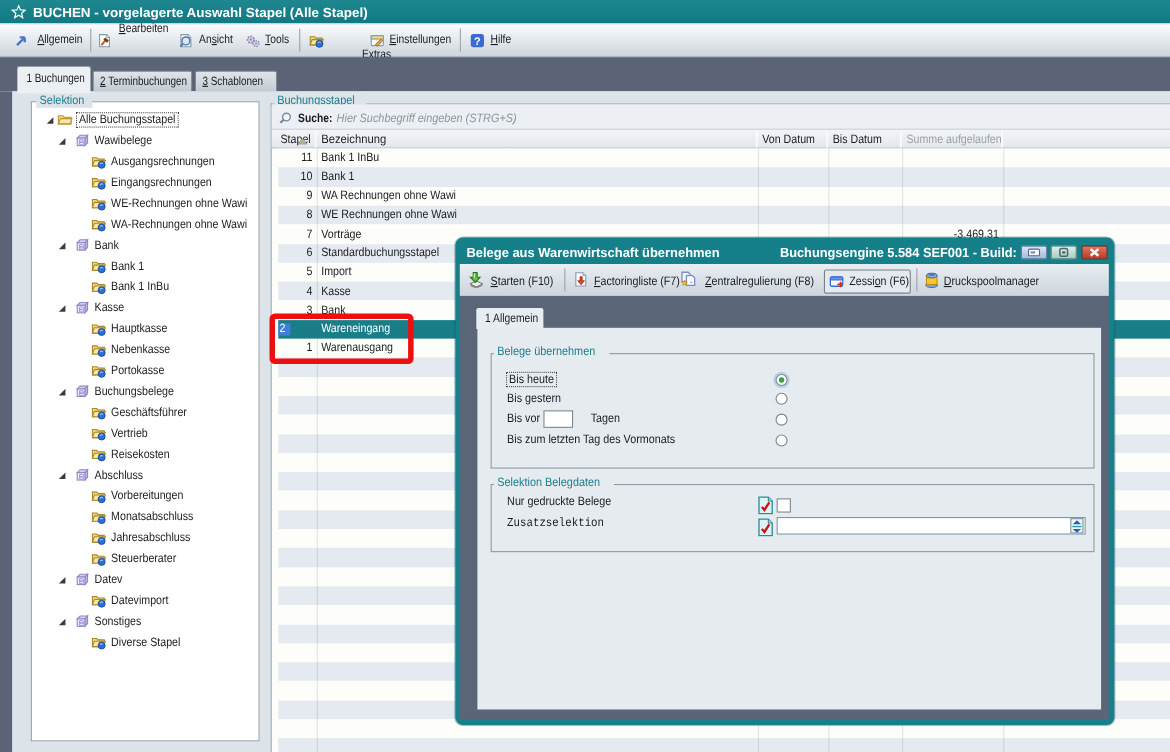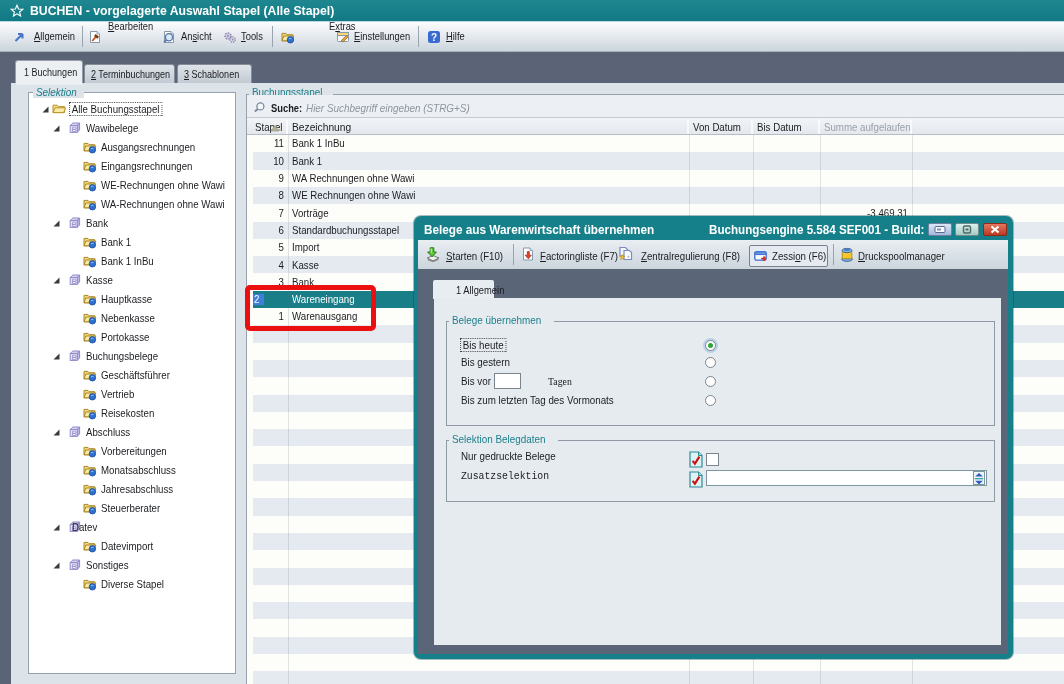--- a/index.html
+++ b/index.html
@@ -41,21 +41,21 @@
     <circle cx="9.7" cy="9.6" r="0.9" fill="#8d87ad"></circle>
   </svg>
 <div style="left:241px;top:29.5px;"><span style="display:inline-block;transform:scaleX(0.85);transform-origin:0 50%;"><span class="u">T</span>ools</span></div>
 <div style="left:272px;top:26px;width:1px;height:21px;background:#9aa4ae;"></div>
 <svg width="14" height="14" viewBox="0 0 14 14" style="left:281px;top:30px;">
     <path d="M1 3.4 L5 3.4 L6.1 4.7 L11.8 4.7 L11.8 10.8 L1 10.8 Z" fill="#f3d878" stroke="#a9882a" stroke-width="1"></path>
     <path d="M1 10.8 L2.8 6 L12.8 6 L11 10.8 Z" fill="#fae9a0" stroke="#a9882a" stroke-width="1"></path>
     <circle cx="9.4" cy="9.8" r="3.2" fill="#2f6fd0" stroke="#174a9e" stroke-width="0.8"></circle>
     <path d="M8 9 a2 2 0 0 1 2.6-.4" stroke="#9cc4f2" stroke-width="1" fill="none"></path>
   </svg>
-<div style="left:300px;top:20px;padding-left:29px;"><span style="display:inline-block;transform:scaleX(0.85);transform-origin:0 50%;">E<span class="u">x</span>tras</span></div>
+<div style="left:300px;top:44px;padding-left:29px;"><span style="display:inline-block;transform:scaleX(0.85);transform-origin:0 50%;">E<span class="u">x</span>tras</span></div>
 <svg width="14" height="14" viewBox="0 0 14 14" style="left:336px;top:30px;">
     <rect x="1.5" y="2.5" width="11" height="9" rx="1" fill="#f7f9fb" stroke="#8899aa" stroke-width="1"></rect>
     <rect x="1.5" y="2.5" width="11" height="3" fill="#f8d877" stroke="#8899aa" stroke-width="1"></rect>
     <path d="M5.2 10.6 L10.4 5.6 L11.9 7.1 L6.9 12 Z" fill="#e8a33d" stroke="#9a6a1a" stroke-width="0.8"></path>
   </svg>
 <div style="left:354px;top:29.5px;"><span style="display:inline-block;transform:scaleX(0.85);transform-origin:0 50%;"><span class="u">E</span>instellungen</span></div>
 <div style="left:418px;top:26px;width:1px;height:21px;background:#9aa4ae;"></div>
 <svg width="14" height="14" viewBox="0 0 14 14" style="left:427px;top:30px;">
     <rect x="1" y="1" width="12" height="12" rx="2.5" fill="#3a6bd0"></rect>
     <text x="7" y="10.8" font-family="Liberation Sans" font-size="10" font-weight="bold" fill="#fff" text-anchor="middle">?</text>
@@ -65,21 +65,21 @@
 <div style="left:15px;top:60px;width:68px;height:23px;background:#edf0f3;border:1px solid #959eaa;border-bottom:none;border-radius:3px 3px 0 0;"></div>
 <div style="left:24px;top:65.5px;"><span style="display:inline-block;transform:scaleX(0.82);transform-origin:0 50%;">1 Buchungen</span></div>
 <div style="left:83.5px;top:64px;width:91px;height:19px;background:linear-gradient(#e0e5ea,#c2cad2);border:1px solid #848d99;border-bottom:none;border-radius:3px 3px 0 0;"></div>
 <div style="left:91px;top:67.5px;"><span style="display:inline-block;transform:scaleX(0.82);transform-origin:0 50%;"><span class="u">2</span> Terminbuchungen</span></div>
 <div style="left:176.5px;top:64px;width:75px;height:19px;background:linear-gradient(#e0e5ea,#c2cad2);border:1px solid #848d99;border-bottom:none;border-radius:3px 3px 0 0;"></div>
 <div style="left:184px;top:67.5px;"><span style="display:inline-block;transform:scaleX(0.82);transform-origin:0 50%;"><span class="u">3</span> Schablonen</span></div>
 <div style="left:0px;top:83px;width:1064px;height:601px;background:#dce3e9;"></div>
 <div style="left:0px;top:83px;width:11px;height:601px;background:#5a6476;"></div>
 <div style="left:16px;top:81.5px;width:66px;height:3px;background:#edf0f3;"></div>
 <div style="left:28px;top:91.5px;width:208px;height:582.5px;background:#fff;border:1px solid #98a2ac;"></div>
-<div style="left:33px;top:86px;font-style:italic;"><span class="teal" style="background:#dce3e9;padding:0 3px;"><span style="display:inline-block;transform:scaleX(0.9);transform-origin:0 50%;">Selektion</span></span></div>
+<div style="left:33px;top:86px;"><span class="teal" style="background:#dce3e9;padding:0 3px;"><span style="display:inline-block;transform:scaleX(0.9);transform-origin:0 50%;">Selektion</span></span></div>
 <svg width="9" height="9" viewBox="0 0 9 9" style="left:41px;top:104.5px;">
     <polygon points="1.5,7.5 7.5,7.5 7.5,1.5" fill="#3b3b3b"></polygon>
   </svg>
 <svg width="14" height="14" viewBox="0 0 14 14" style="left:52px;top:102.0px;">
     <path d="M1 3.2 L5.2 3.2 L6.4 4.6 L12.6 4.6 L12.6 10.6 L1 10.6 Z" fill="#f5dd8a" stroke="#b8922d" stroke-width="1"></path>
     <path d="M1 10.6 L3 5.8 L13.6 5.8 L11.6 10.6 Z" fill="#fbeaa5" stroke="#b8922d" stroke-width="1"></path>
   </svg>
 <div style="left:70px;top:102.5px;"><span style="display:inline-block;transform:scaleX(.88);transform-origin:0 50%;outline:1px dotted #444;padding:0 2px;">Alle Buchungsstapel</span></div>
 <svg width="9" height="9" viewBox="0 0 9 9" style="left:52px;top:123.5px;">
     <polygon points="1.5,7.5 7.5,7.5 7.5,1.5" fill="#3b3b3b"></polygon>
@@ -245,21 +245,21 @@
 <div style="left:101px;top:501.5px;"><span style="display:inline-block;transform:scaleX(0.88);transform-origin:0 50%;">Steuerberater</span></div>
 <svg width="9" height="9" viewBox="0 0 9 9" style="left:52px;top:522.5px;">
     <polygon points="1.5,7.5 7.5,7.5 7.5,1.5" fill="#3b3b3b"></polygon>
   </svg>
 <svg width="14" height="14" viewBox="0 0 14 14" style="left:68px;top:520.0px;">
     <path d="M2.2 4.6 L4.8 2 H11.6 L9.2 4.6 Z" fill="#d5d1ee" stroke="#8f89c8" stroke-width="1"></path>
     <path d="M9.2 4.6 L11.6 2 V8.9 L9.2 11.4 Z" fill="#bcb7e2" stroke="#8f89c8" stroke-width="1"></path>
     <rect x="2.2" y="4.6" width="7" height="6.8" fill="#eceafb" stroke="#8f89c8" stroke-width="1"></rect>
     <path d="M4.4 6.2 h2.4 a1.1 1.1 0 0 1 0 2.2 h-2.4 Z M4.4 8.4 h2.6 a1.1 1.1 0 0 1 0 2.2 h-2.6 Z" fill="none" stroke="#9a94cf" stroke-width="0.9"></path>
   </svg>
-<div style="left:72px;top:520.5px;text-align:center;"><span style="display:inline-block;transform:scaleX(0.88);transform-origin:0 50%;">Datev</span></div>
+<div style="left:86px;top:520.5px;text-align:center;"><span style="display:inline-block;transform:scaleX(0.88);transform-origin:0 50%;">Datev</span></div>
 <svg width="14" height="14" viewBox="0 0 14 14" style="left:83px;top:539.0px;">
     <path d="M1 3.4 L5 3.4 L6.1 4.7 L11.8 4.7 L11.8 10.8 L1 10.8 Z" fill="#f3d878" stroke="#a9882a" stroke-width="1"></path>
     <path d="M1 10.8 L2.8 6 L12.8 6 L11 10.8 Z" fill="#fae9a0" stroke="#a9882a" stroke-width="1"></path>
     <circle cx="9.4" cy="9.8" r="3.2" fill="#2f6fd0" stroke="#174a9e" stroke-width="0.8"></circle>
     <path d="M8 9 a2 2 0 0 1 2.6-.4" stroke="#9cc4f2" stroke-width="1" fill="none"></path>
   </svg>
 <div style="left:101px;top:539.5px;"><span style="display:inline-block;transform:scaleX(0.88);transform-origin:0 50%;">Datevimport</span></div>
 <svg width="9" height="9" viewBox="0 0 9 9" style="left:52px;top:560.5px;">
     <polygon points="1.5,7.5 7.5,7.5 7.5,1.5" fill="#3b3b3b"></polygon>
   </svg>
@@ -411,35 +411,35 @@
 <div style="left:833px;top:244px;width:1px;height:21px;background:#9aa3ad;z-index:52;"></div>
 <svg width="15" height="16" viewBox="0 0 15 16" style="left:840px;top:246px;z-index:52;position:absolute;">
     <ellipse cx="7" cy="13.2" rx="5.4" ry="2.2" fill="#79a8e0" stroke="#3a6098" stroke-width="0.8"></ellipse>
     <rect x="2.2" y="4.5" width="9.6" height="8.2" fill="#f7c62c" stroke="#b08a10" stroke-width="0.9"></rect>
     <ellipse cx="7" cy="4.5" rx="4.8" ry="2.1" fill="#8ab4e8" stroke="#3a6098" stroke-width="0.9"></ellipse>
     <ellipse cx="7" cy="3.7" rx="3.1" ry="1.3" fill="#4a7ec0"></ellipse>
   </svg>
 <div style="left:858px;top:249.5px;z-index:52;"><span style="display:inline-block;transform:scaleX(0.88);transform-origin:0 50%;"><span class="u">D</span>ruckspoolmanager</span></div>
 <div style="left:418px;top:269px;width:590px;height:385px;z-index:50;background:#5a6577;"></div>
 <div style="left:433px;top:280px;width:61px;height:19px;z-index:51;background:#e8edf1;border-radius:2px 2px 0 0;"></div>
-<div style="left:441px;top:283.5px;z-index:52;margin-left:15px;"><span style="display:inline-block;transform:scaleX(0.85);transform-origin:0 50%;">1 Allgemein</span></div>
+<div style="left:441px;top:283.5px;z-index:52;"><span style="display:inline-block;transform:scaleX(0.85);transform-origin:0 50%;">1 Allgemein</span></div>
 <div style="left:433.5px;top:298px;width:567.5px;height:347px;z-index:51;background:#e6ebf0;"></div>
 <div style="left:445.5px;top:320.5px;width:549.5px;height:105px;z-index:52;border:1px solid #8f99a3;"></div>
 <div style="left:448.5px;top:314px;z-index:53;text-align:right;"><span class="teal" style="background:#e6ebf0;padding:0 3px;"><span style="display:inline-block;transform:scaleX(0.9);transform-origin:0 50%;">Belege übernehmen</span></span></div>
 <div style="left:461px;top:338.7px;z-index:53;"><span style="display:inline-block;transform:scaleX(.89);transform-origin:0 50%;outline:1px dotted #444;padding:0 2px;">Bis heute</span></div>
 <div style="left:704.5px;top:339.7px;width:11px;height:11px;z-index:53;background:#fff;border:1px solid #7b858f;border-radius:50%;box-shadow:0 0 0 2px #b9d2e6;"></div>
 <div style="left:707.5px;top:342.7px;width:5px;height:5px;z-index:54;background:#2fa43a;border-radius:50%;"></div>
 <div style="left:461px;top:356.2px;z-index:53;"><span style="display:inline-block;transform:scaleX(0.89);transform-origin:0 50%;">Bis gestern</span></div>
 <div style="left:704.5px;top:357.2px;width:11px;height:11px;z-index:53;background:#fff;border:1px solid #7b858f;border-radius:50%;"></div>
 <div style="left:461px;top:374.8px;z-index:53;"><span style="display:inline-block;transform:scaleX(0.89);transform-origin:0 50%;">Bis vor</span></div>
 <div style="left:704.5px;top:375.8px;width:11px;height:11px;z-index:53;background:#fff;border:1px solid #7b858f;border-radius:50%;"></div>
 <div style="left:461px;top:393.7px;z-index:53;"><span style="display:inline-block;transform:scaleX(0.89);transform-origin:0 50%;">Bis zum letzten Tag des Vormonats</span></div>
 <div style="left:704.5px;top:394.7px;width:11px;height:11px;z-index:53;background:#fff;border:1px solid #7b858f;border-radius:50%;"></div>
 <div style="left:494px;top:373.4px;width:27px;height:15.5px;z-index:53;background:#fff;border:1px solid #7b858f;"></div>
-<div style="left:548px;top:374.8px;z-index:53;font-family:Liberation Serif, serif;"><span style="display:inline-block;transform:scaleX(0.89);transform-origin:0 50%;">Tagen</span></div>
+<div style="left:537px;top:374.8px;z-index:53;"><span style="display:inline-block;transform:scaleX(0.89);transform-origin:0 50%;">Tagen</span></div>
 <div style="left:445.5px;top:439.5px;width:549.5px;height:62px;z-index:52;border:1px solid #8f99a3;"></div>
 <div style="left:448.5px;top:433px;z-index:53;"><span class="teal" style="background:#e6ebf0;padding:0 3px;"><span style="display:inline-block;transform:scaleX(0.9);transform-origin:0 50%;">Selektion Belegdaten</span></span></div>
 <div style="left:461px;top:450.3px;z-index:53;"><span style="display:inline-block;transform:scaleX(0.89);transform-origin:0 50%;">Nur gedruckte Belege</span></div>
 <svg width="14" height="17" viewBox="0 0 14 17" style="left:689px;top:451px;z-index:53;position:absolute;">
     <path d="M1 1 H9.5 L13 4.5 V16 H1 Z" fill="#dff2f4" stroke="#2a8a96" stroke-width="1.2"></path>
     <path d="M9.5 1 V4.5 H13" fill="#b2dee4" stroke="#2a8a96" stroke-width="1"></path>
     <path d="M3.6 9.8 L5.9 12.6 L10.4 5.6" stroke="#cc1111" stroke-width="2.1" fill="none"></path>
   </svg>
 <div style="left:706px;top:453px;width:13px;height:13px;z-index:53;background:#fff;border:1px solid #7b858f;"></div>
 <div style="left:461px;top:470.3px;z-index:53;font-family:Liberation Mono, monospace;"><span style="display:inline-block;transform:scaleX(0.89);transform-origin:0 50%;">Zusatzselektion</span></div>

